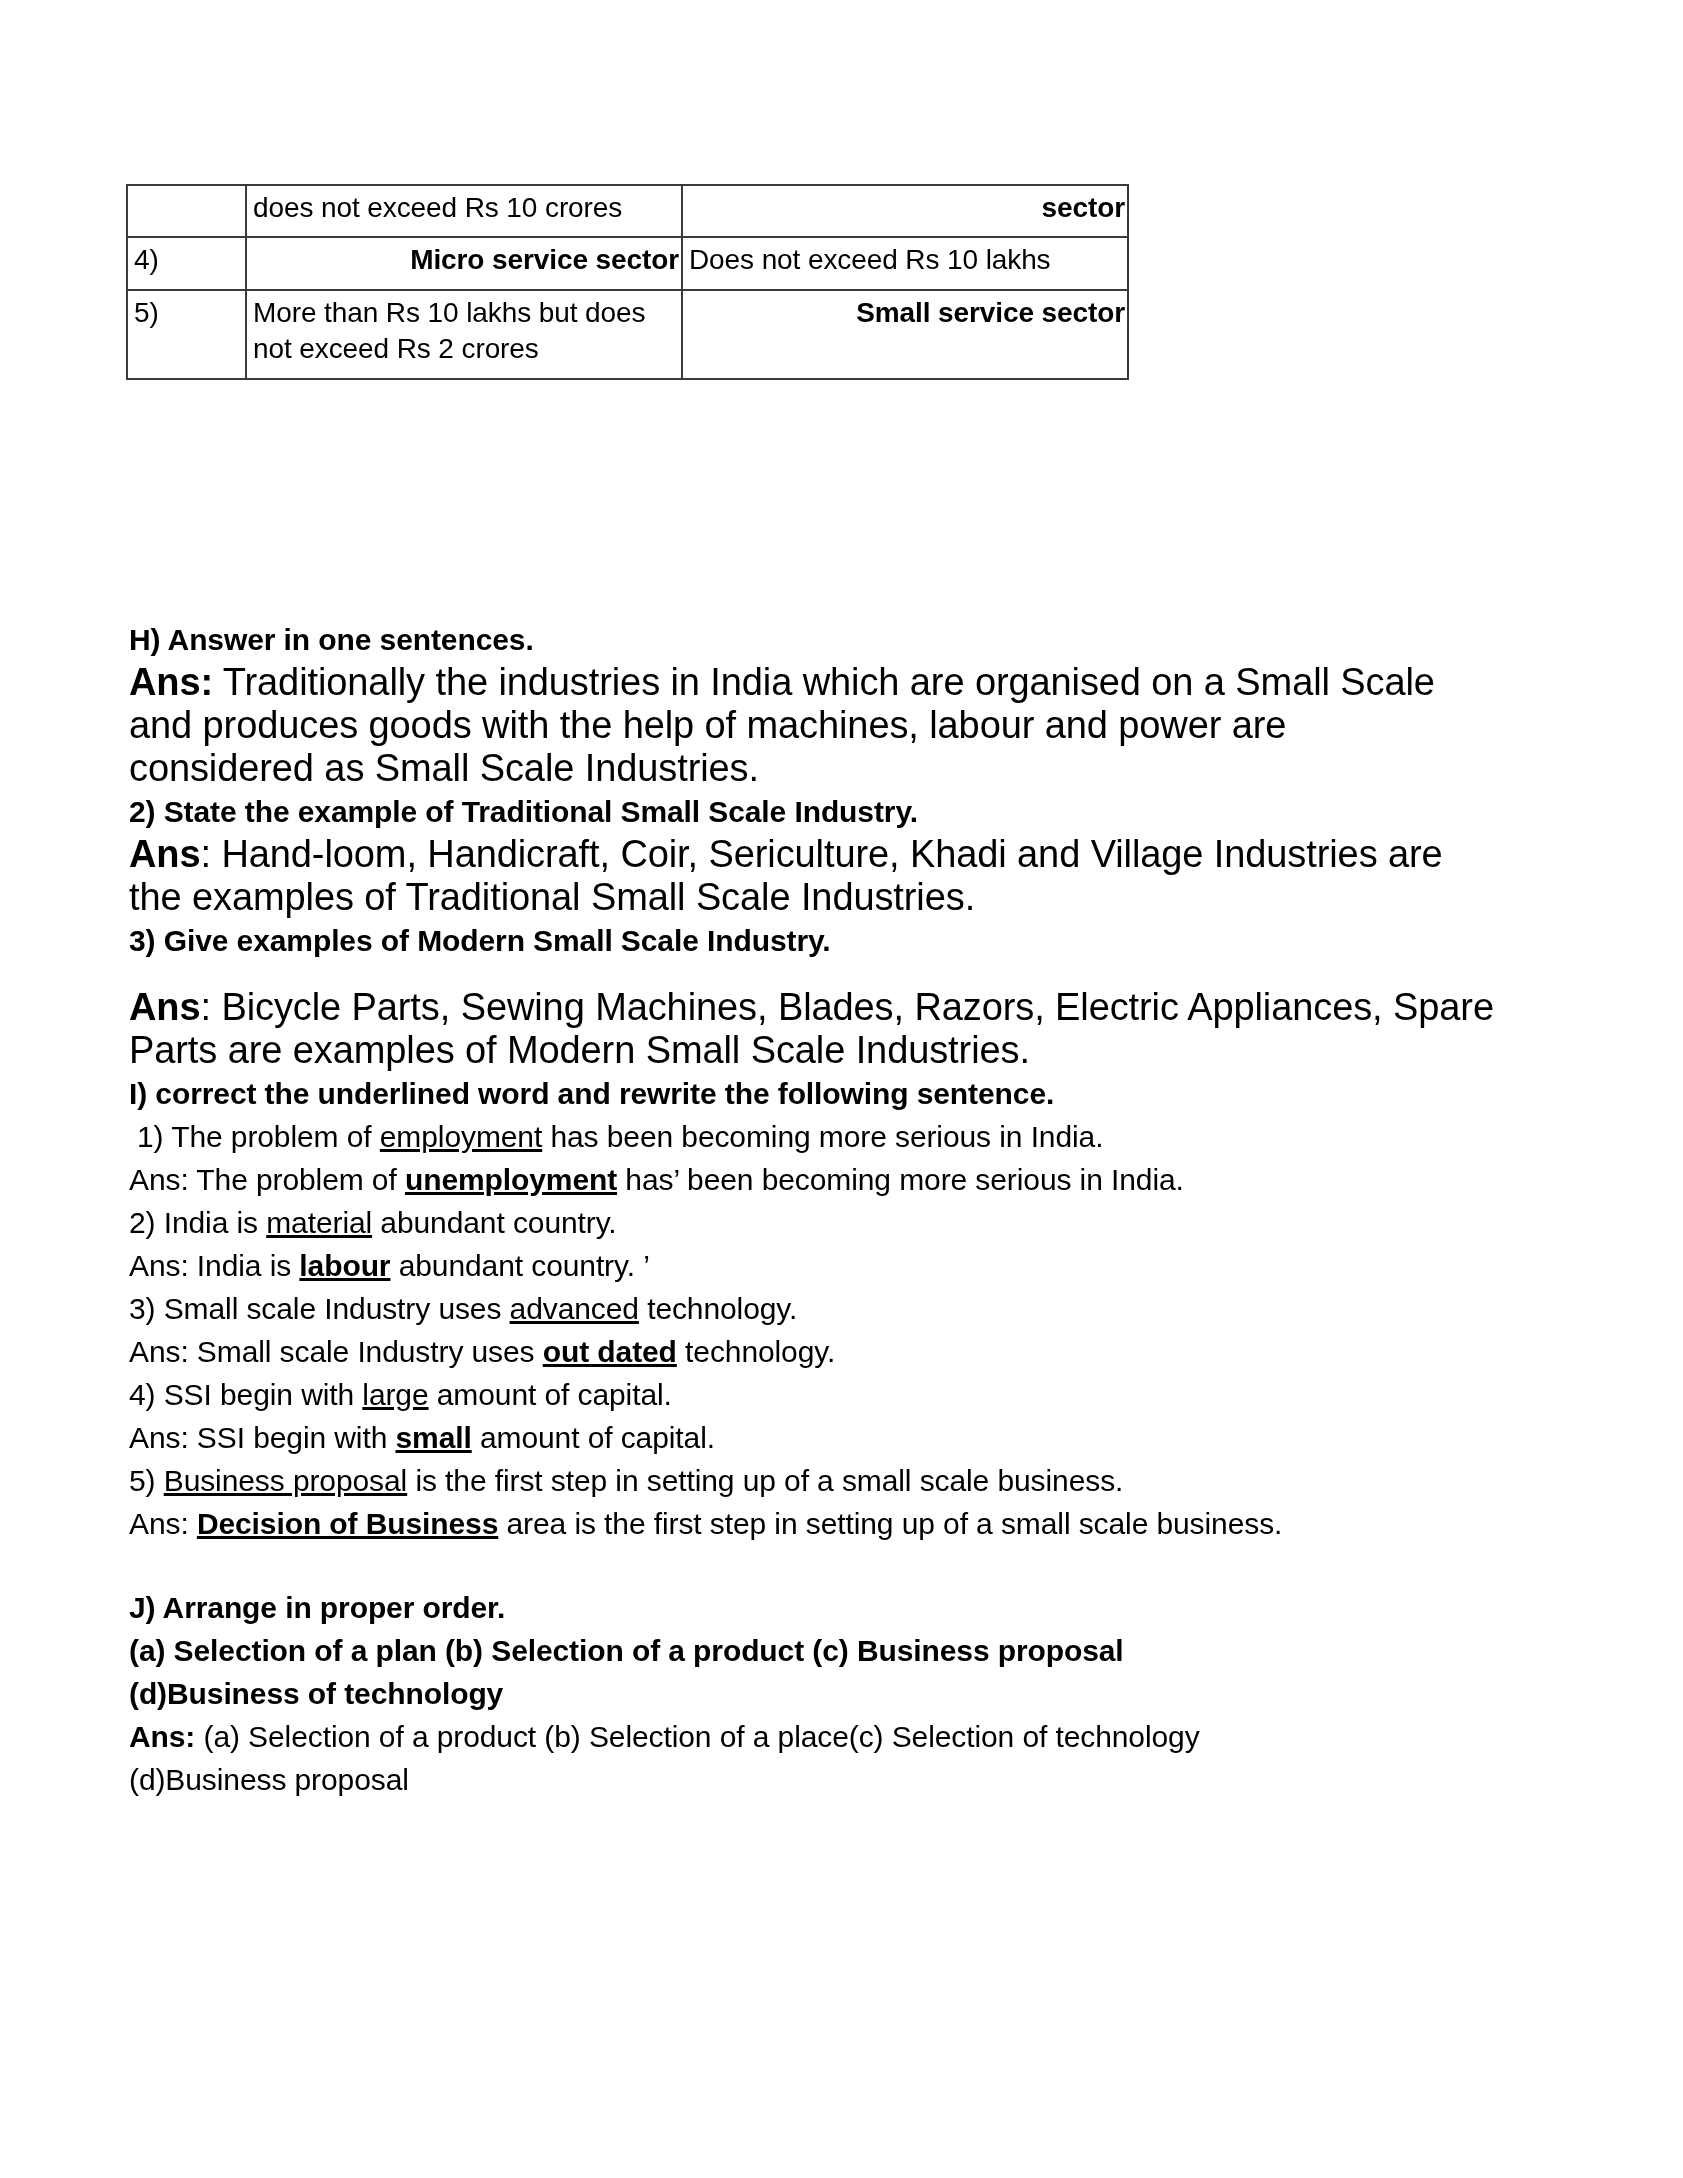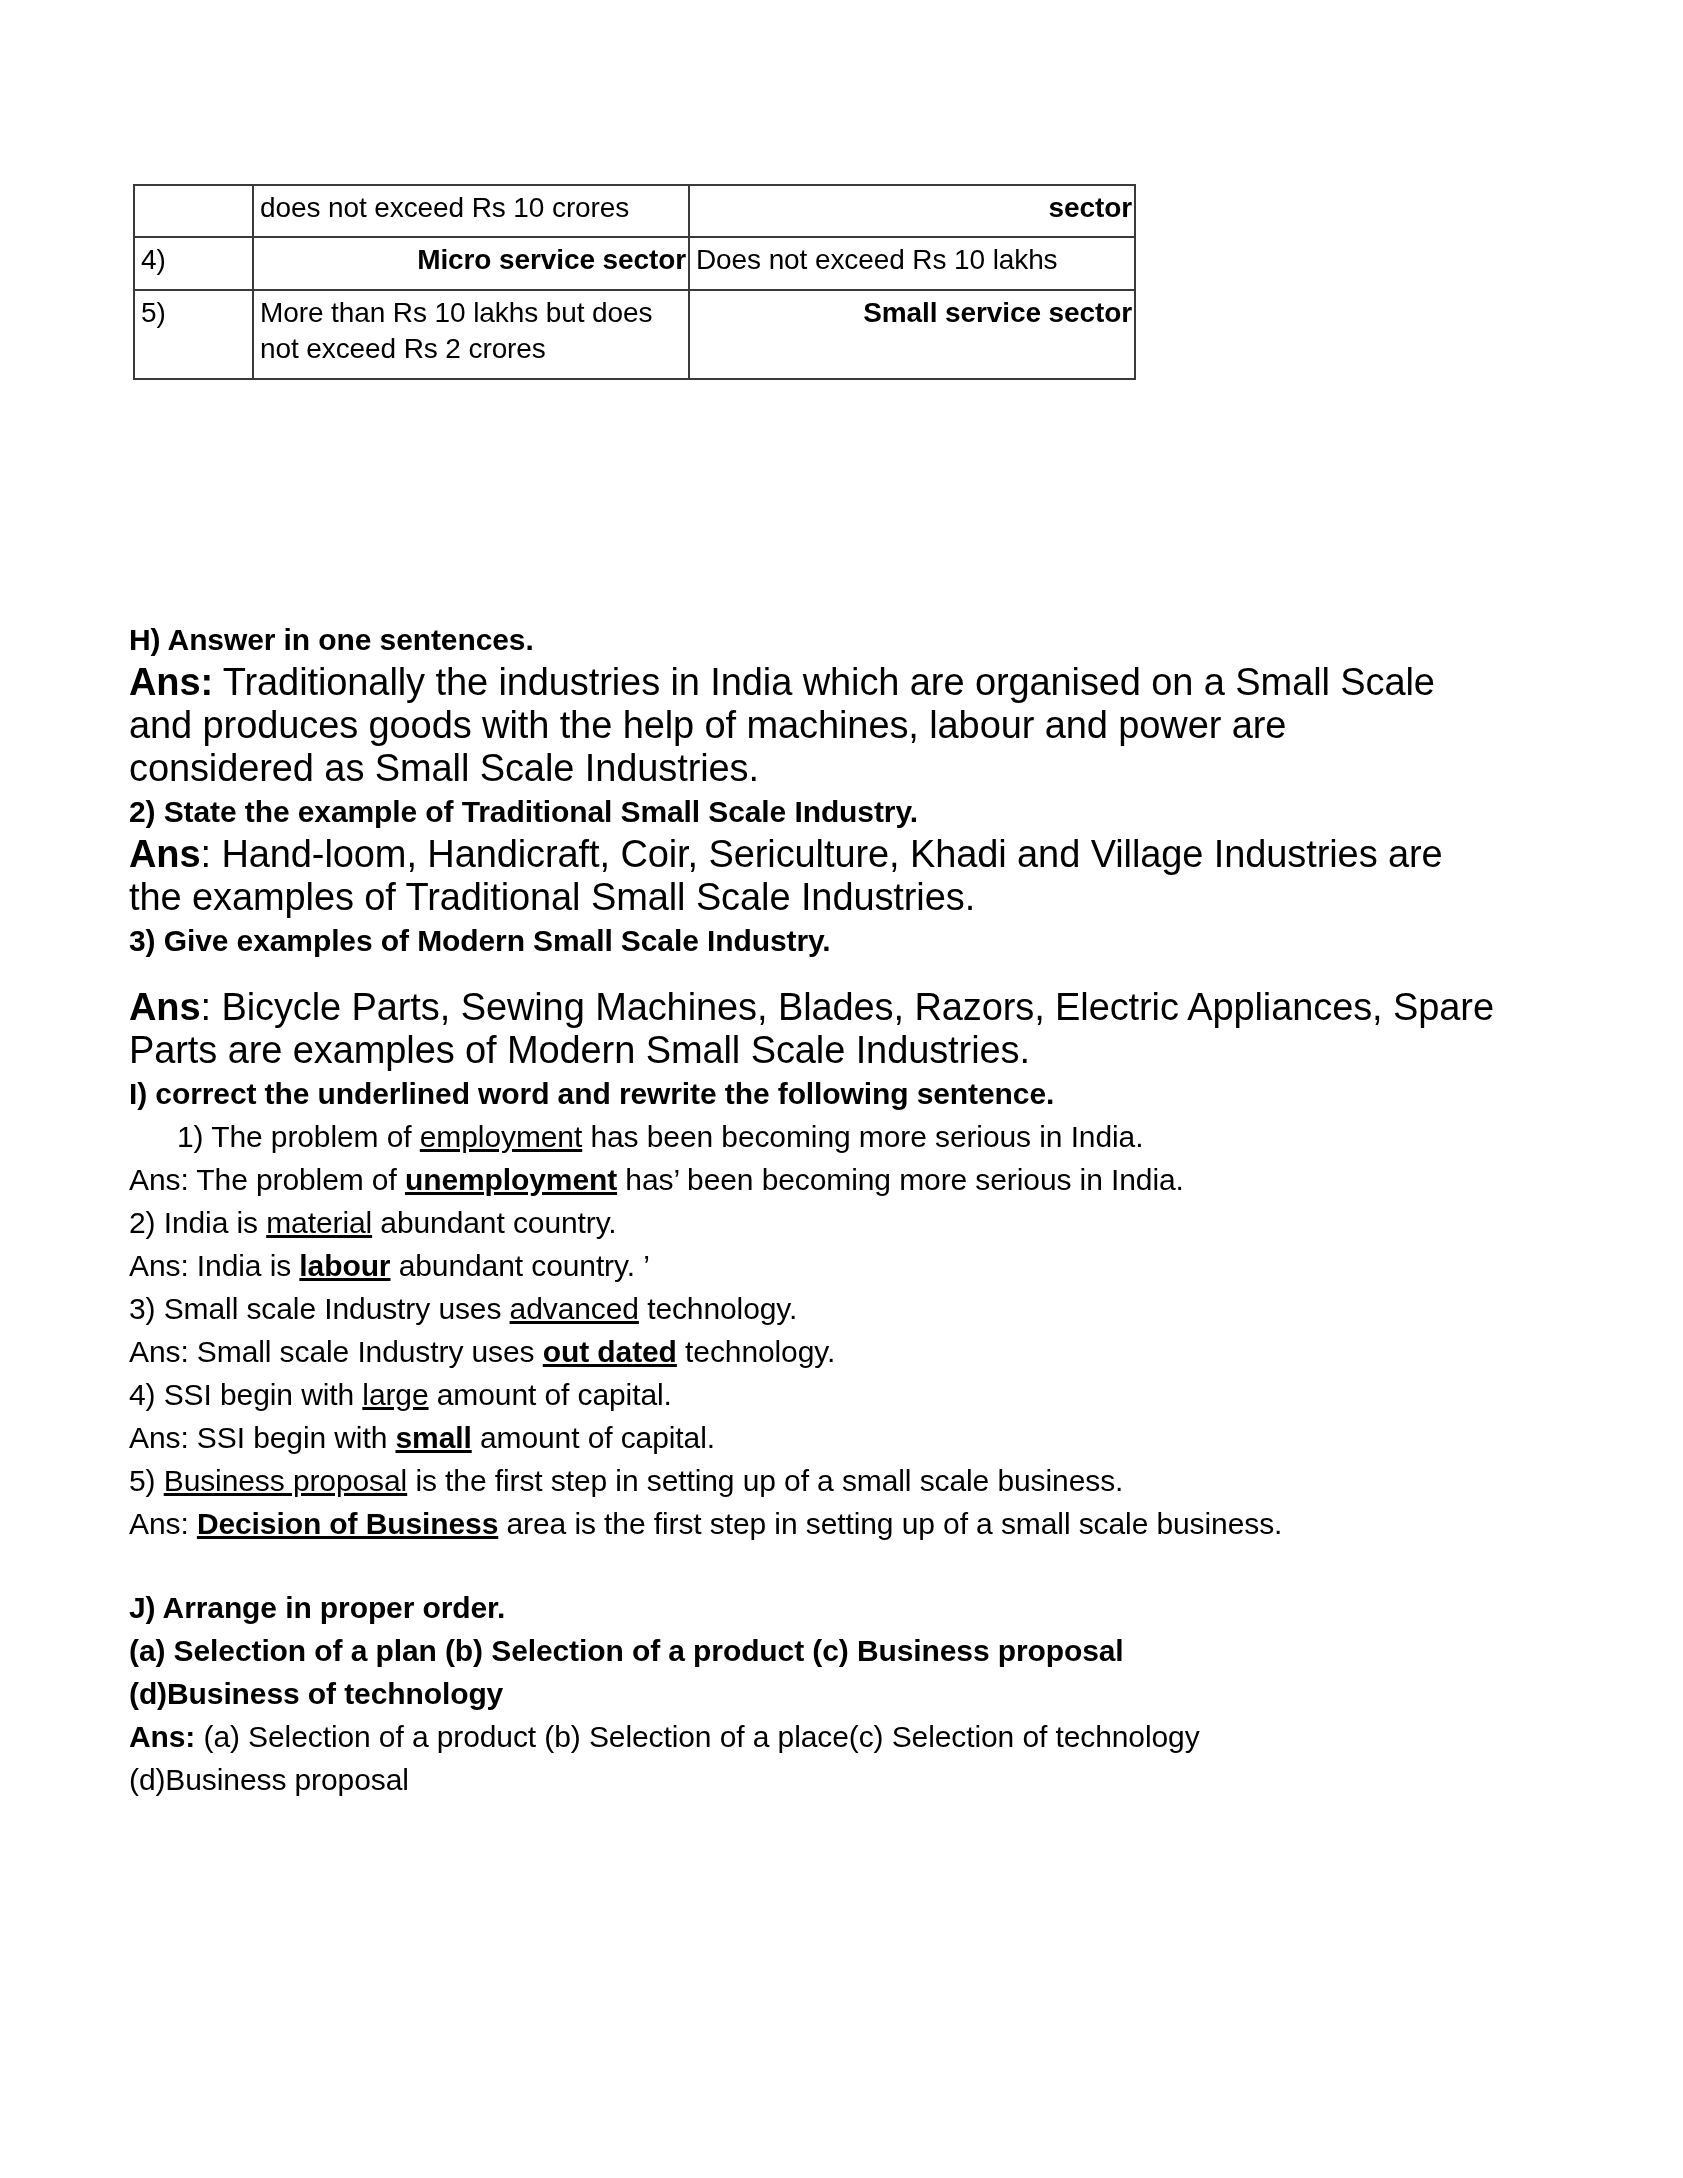--- a/index.html
+++ b/index.html
@@ -19,21 +19,21 @@
     position: absolute;
     left: 0; top: 0;
     width: 1683px;
     height: 2178px;
     background: #ffffff;
   }
 
   
   .table-wrap {
     position: absolute;
-    left: 133px;
+    left: 126px;
     top: 184px;
     width: 1204px;
   }
   table.spec {
     border-collapse: collapse;
     table-layout: fixed;
     width: 1000px;
     border: 2px solid #3a3a3a;
   }
   table.spec col.c1 { width: 119px; }
@@ -70,21 +70,21 @@
     line-height: 43px;
     letter-spacing: -0.1px;
   }
   .b { font-weight: bold; }
   .u { text-decoration: underline; }
   .bu { font-weight: bold; text-decoration: underline; }
   .gap { height: 41px; }
   .w1 { width: 1307px; }
   .w2 { width: 1376px; }
   .w3 { width: 1386px; margin-top: 24px; }
-  .indent-i { padding-left: 8px; margin-left: 40px; }
+  .indent-i { padding-left: 8px; }
 </style>
 </head>
 <body>
 
 <div class="page">
 
   <div class="table-wrap">
     <table class="spec">
       <colgroup>
           <col class="c1">

